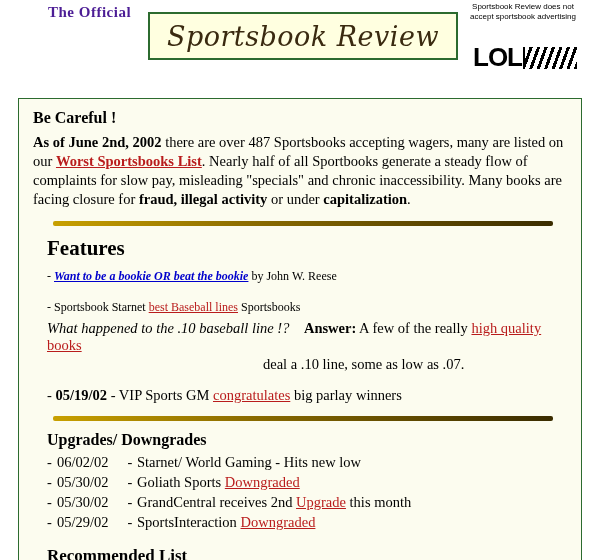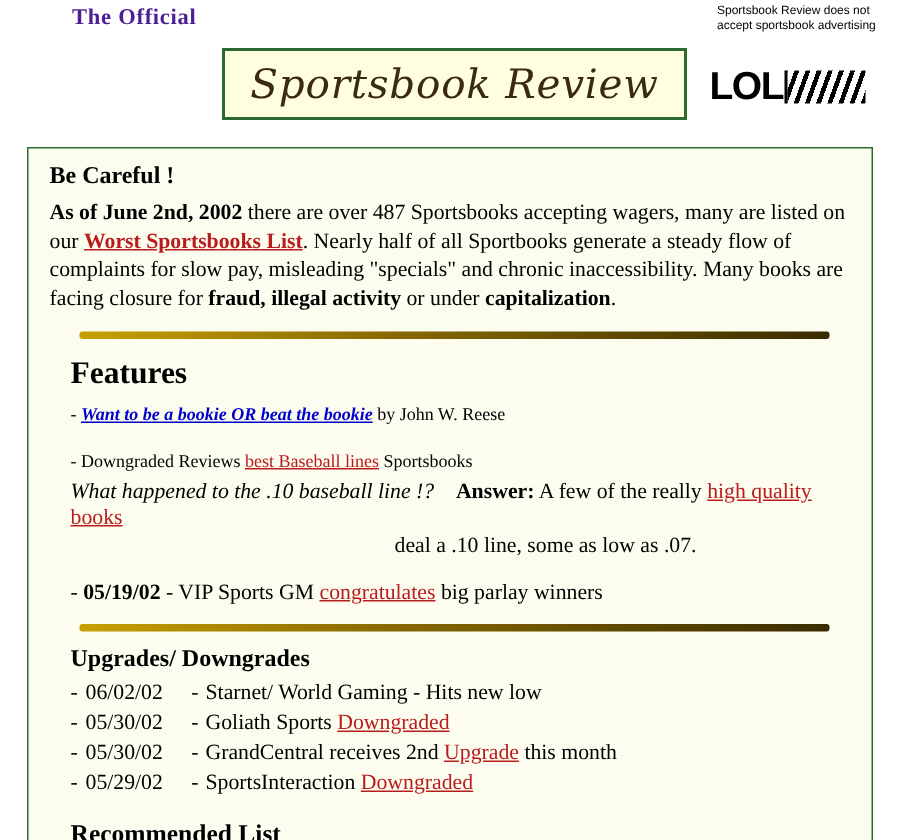--- a/index.html
+++ b/index.html
@@ -26,33 +26,33 @@
     left: 48px;
     top: 4px;
     font-family: "Liberation Serif", serif;
     font-weight: bold;
     font-size: 15px;
     letter-spacing: 0.5px;
     color: #4c1d95;
   }
   .disclaimer {
     position: absolute;
-    right: 0;
+    right: 16px;
     top: 2px;
     width: 122px;
-    text-align: left;
+    text-align: center;
     font-family: "Liberation Sans", sans-serif;
     font-size: 8px;
     line-height: 10px;
     color: #000000;
   }
   .title-box {
     position: absolute;
     left: 148px;
-    top: 32px;
+    top: 12px;
     width: 310px;
     height: 48px;
     background: #ffffe0;
     border: 2px solid #2c6b2f;
     box-sizing: border-box;
     display: flex;
     align-items: center;
     justify-content: center;
   }
   .title-box span {
@@ -211,21 +211,21 @@
   <div class="divider"></div>
 
   <h2 class="section">Features</h2>
 
   <div class="feature-line">
     <span>-</span>
     <a href="#" class="hook">Want to be a bookie OR beat the bookie</a><span> by John W. Reese</span>
   </div>
 
   <div class="feature-line" style="margin-top:12px;">
-    <span>- Downgraded Reviews </span><a href="#">best Baseball lines</a><span> Sportsbooks</span>
+    <span>- Sportsbook Starnet </span><a href="#">best Baseball lines</a><span> Sportsbooks</span>
   </div>
 
   <div class="answer-line">
     <span class="sub-italic">What happened to the .10 baseball line !?</span>&nbsp;&nbsp;&nbsp;&nbsp;<span class="answer-label">Answer:</span><span> A few of the really </span><a href="#">high quality books</a>
   </div>
   <div class="deal-line">deal a .10 line, some as low as .07.</div>
 
   <div class="date-line" style="margin-top:14px;">
     <span>-</span>
     <b>05/19/02</b><span> - VIP Sports GM </span><a href="#">congratulates</a><span> big parlay winners</span>

